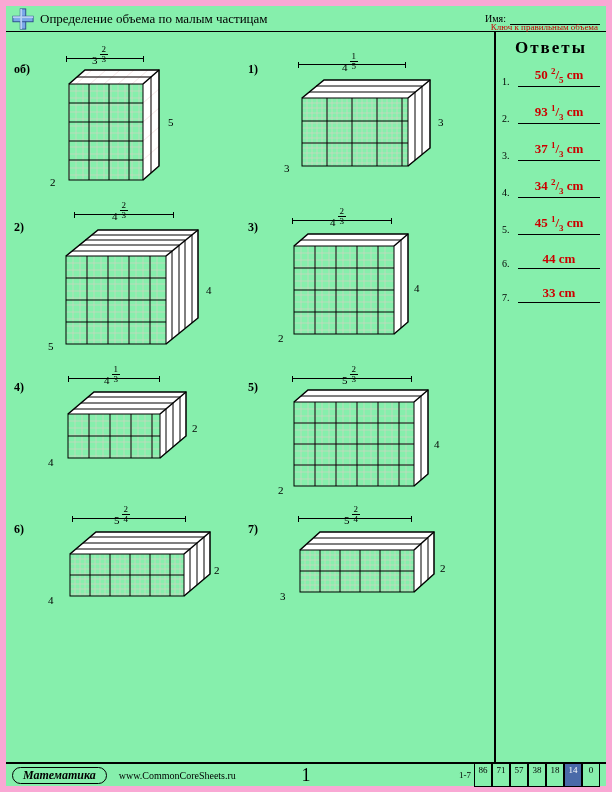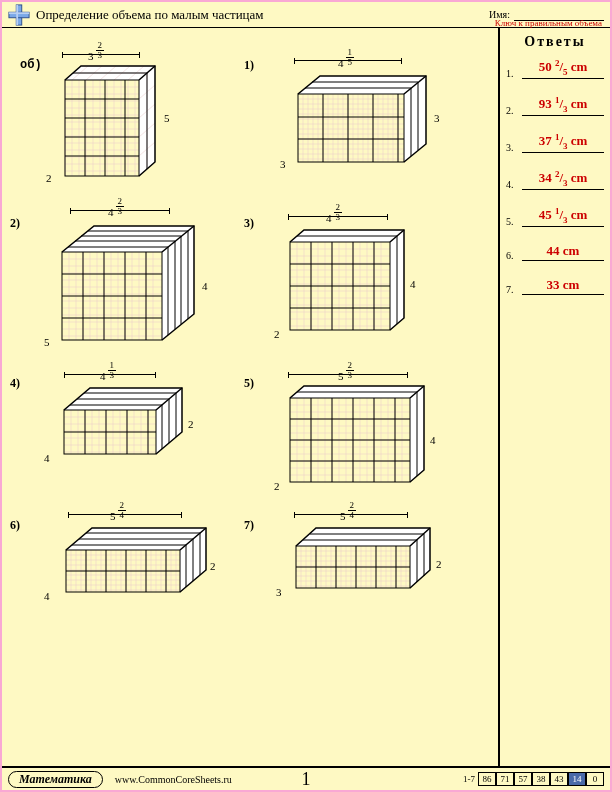--- a/index.html
+++ b/index.html
@@ -1,28 +1,28 @@
 <!DOCTYPE html>
 <html><head>
 <meta charset="utf-8">
 <style>
   * { box-sizing: border-box; margin: 0; padding: 0; }
   body { font-family: "Times New Roman", serif; font-size: 12px; background: #fff; }
-  .page { width: 612px; height: 792px; border: 2px solid #f9a8d4; position: relative; background: #fef9c3; }
+  .page { width: 612px; height: 792px; border: 6px solid #f9a8d4; position: relative; background: #86efac; }
   .header { height: 26px; border-bottom: 1.5px solid #000; display: flex; align-items: center; padding: 0 6px; }
   .logo { width: 22px; height: 22px; margin-right: 6px; }
   .title { flex: 1; font-size: 13px; }
   .name-lbl { font-size: 10px; margin-left: 10px; }
   .name-line { width: 90px; border-bottom: 1px solid #000; display: inline-block; margin-left: 4px; height: 12px; }
   .key { color: #c00; font-size: 9px; position: absolute; right: 8px; top: 16px; }
   .body { display: flex; height: calc(100% - 26px - 24px); }
   .main { flex: 1; padding: 6px 8px; position: relative; }
   .instr { font-weight: bold; font-size: 11.5px; line-height: 1.25; }
   .answers-col { width: 112px; border-left: 2px solid #000; padding: 6px 6px; }
-  .ans-title { text-align: center; font-size: 14px; letter-spacing: 2px; margin-bottom: 8px; font-weight: bold; }
+  .ans-title { text-align: center; font-size: 17px; letter-spacing: 2px; margin-bottom: 8px; font-weight: bold; }
   .ans-row { display: flex; align-items: flex-end; margin-bottom: 16px; }
   .ans-num { font-size: 10px; width: 16px; }
   .ans-line { flex: 1; border-bottom: 1.5px solid #000; text-align: center; padding-bottom: 1px; }
   .ans-val { font-weight: bold; font-size: 13px; }
   .g { color: #0a8a2a; }
   .r { color: #c00; }
   .frac { display: inline-block; font-size: 9px; vertical-align: 2px; }
   .frac .n { border-bottom: 1px solid; display: block; line-height: 1; padding: 0 2px; }
   .frac .d { display: block; line-height: 1; padding: 0 2px; }
   .sfrac sup { font-size: 9px; }
@@ -37,21 +37,21 @@
   .brk::before, .brk::after { content: ""; position: absolute; width: 1px; height: 6px; background: #000; top: -3px; }
   .brk::before { left: 0; }
   .brk::after { right: 0; }
 
   .footer { height: 24px; border-top: 2px solid #000; display: flex; align-items: center; padding: 0 6px; position: relative; }
   .subject { border: 1.5px solid #000; border-radius: 10px; padding: 0 10px; font-style: italic; font-weight: bold; font-size: 12px; }
   .site { font-size: 10px; margin-left: 12px; }
   .pagenum { position: absolute; left: 50%; transform: translateX(-50%); font-size: 18px; }
   .scorebar { margin-left: auto; display: flex; font-size: 9px; align-items: center; }
   .score-lbl { margin-right: 3px; margin-left: 28px; }
-  .sbox { width: 18px; height: 14px; border: 1px solid #000; text-align: center; line-height: 13px; }
+  .sbox { width: 18px; height: 24px; border: 1px solid #000; text-align: center; line-height: 13px; }
   .sbox.hi { background: #4a6aa8; color: #fff; }
 
   
   svg .front-grid line, svg .top-grid line, svg .side-grid line { stroke: #e8c8c8; stroke-width: 0.5; }
   svg .main-line { stroke: #000; stroke-width: 1; fill: none; }
   svg .bold-line { stroke: #000; stroke-width: 1.5; fill: none; }
   svg .face { fill: #fff; }
 </style>
 </head>
 <body>
@@ -69,21 +69,21 @@
     <span class="name-line"></span>
     <span class="key">Ключ к правильным объема</span>
   </div>
 
   <div class="body">
     <div class="main">
 
       <div class="grid">
 
         <div class="prob" style="left:0; top:18px; width:220px; height:150px;">
-          <div class="pnum" style="left:10px; top:6px;font-family:Liberation Mono, monospace;">об)</div>
+          <div class="pnum" style="left:0; top:6px;">об)</div>
           <div class="brk" style="left:52px; top:2px; width:78px;"></div>
           <div class="dim" style="left:78px; top:-11px;">
             <span class="whole">3</span><span class="frac"><span class="n">2</span><span class="d">3</span></span>
           </div>
           <svg width="140" height="130" viewBox="0 0 140 130" style="position:absolute; left:35px; top:6px;">
             <polygon class="face" points="20,22 94,22 110,8 36,8"></polygon>
             <polygon class="face" points="94,22 94,118 110,104 110,8"></polygon>
             <g class="front-grid">
               <line x1="20" y1="22" x2="20" y2="118"></line>
                 <line x1="27" y1="22" x2="27" y2="118"></line>
@@ -583,19 +583,19 @@
     <span class="subject">Математика</span>
     <span class="site">www.CommonCoreSheets.ru</span>
     <span class="pagenum">1</span>
     <div class="scorebar">
       <span class="score-lbl">1-7</span>
       <div id="score-boxes" style="display:flex;">
           <div class="sbox">86</div>
           <div class="sbox">71</div>
           <div class="sbox">57</div>
           <div class="sbox">38</div>
-          <div class="sbox">43</div>
+          <div class="sbox">18</div>
           <div class="sbox hi">14</div>
           <div class="sbox">0</div>
         </div>
     </div>
   </div>
 </div>
 
 </body></html>

